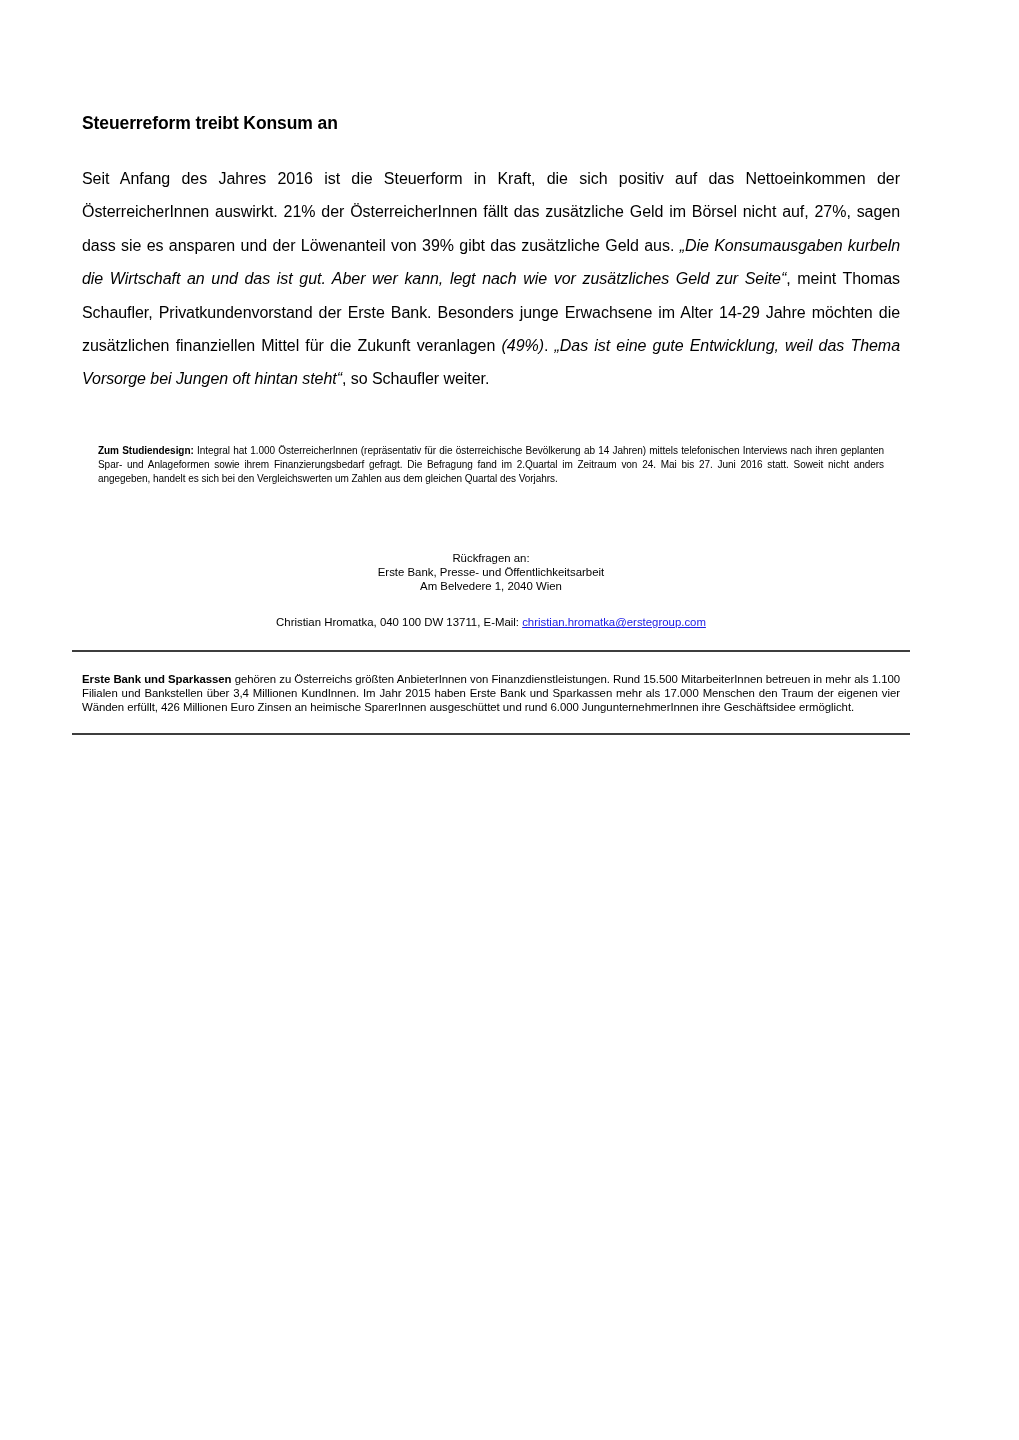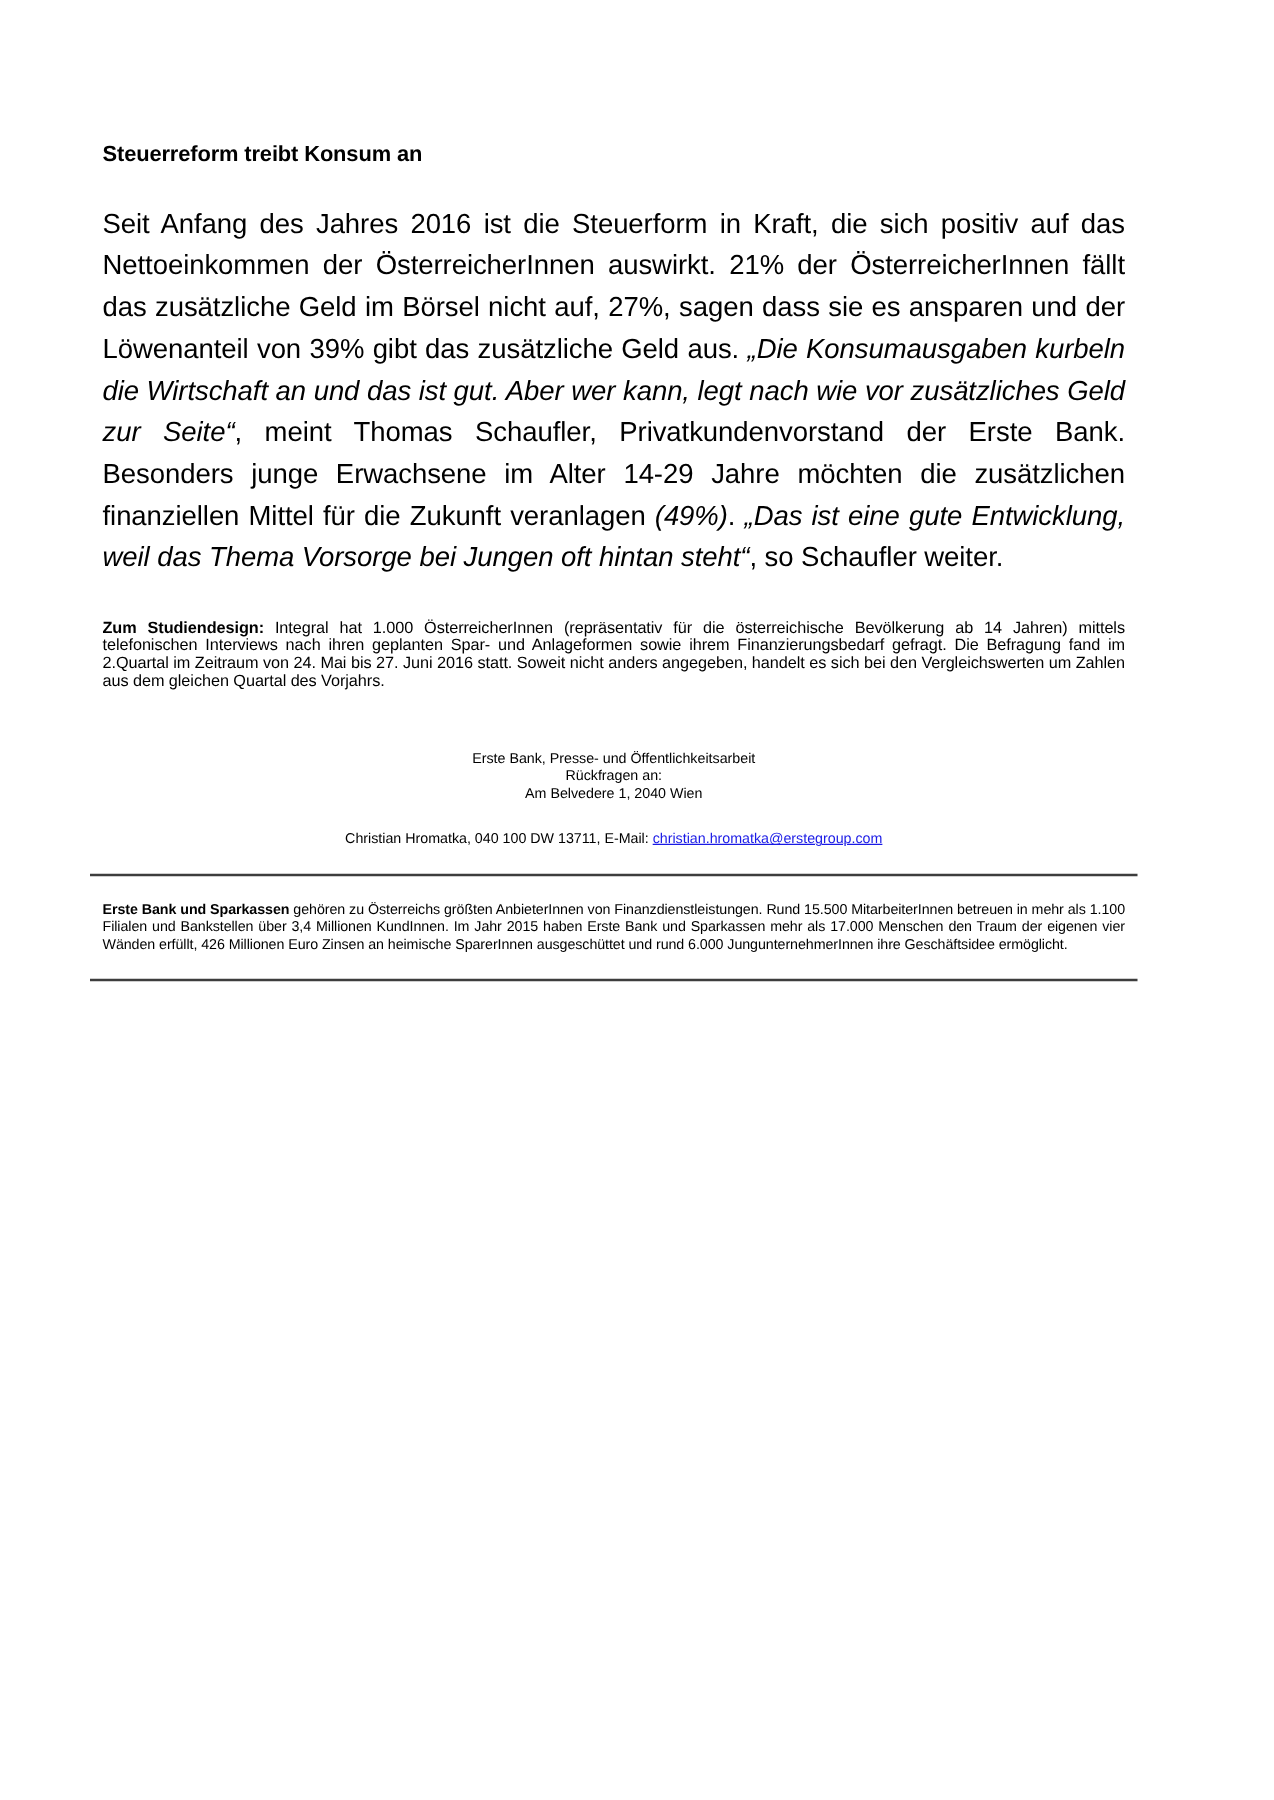--- a/index.html
+++ b/index.html
@@ -33,39 +33,39 @@
     font-size: 17.5px;
     font-weight: bold;
     letter-spacing: -0.1px;
     margin: 0;
     padding-top: 113px;
     line-height: 1.2;
   }
 
   
   .lede {
-    font-size: 22px;
+    font-size: 16px;
     line-height: 33.4px;
     text-align: justify;
     text-justify: inter-word;
     margin: 0;
     padding-top: 28px;
     letter-spacing: -0.05px;
   }
   .lede i, .quote {
     font-style: italic;
   }
 
   
   .fineprint {
-    font-size: 13px;
+    font-size: 10px;
     line-height: 14.3px;
     text-align: justify;
     text-justify: inter-word;
-    margin: 0;
+    margin: 16px;
     padding-top: 32px;
     letter-spacing: -0.05px;
   }
   .fineprint b { font-weight: bold; }
 
   
   .contact {
     text-align: center;
     font-size: 11.4px;
     line-height: 14.2px;
@@ -114,22 +114,22 @@
 
     <p class="lede">
       <span>Seit Anfang des Jahres 2016 ist die Steuerform in Kraft, die sich positiv auf das Nettoeinkommen der ÖsterreicherInnen auswirkt.  21% der ÖsterreicherInnen fällt das zusätzliche Geld im Börsel nicht auf, 27%, sagen dass sie es ansparen und der Löwenanteil von 39% gibt das zusätzliche Geld aus. </span><i>„Die Konsumausgaben kurbeln die Wirtschaft an und das ist gut. Aber wer kann, legt nach wie vor zusätzliches Geld zur Seite“</i><span>, meint Thomas Schaufler, Privatkundenvorstand der Erste Bank. Besonders junge Erwachsene im Alter 14-29 Jahre möchten die zusätzlichen finanziellen Mittel für die Zukunft veranlagen </span><i>(49%)</i><span>.  </span><i>„Das ist  eine gute Entwicklung, weil das Thema Vorsorge bei Jungen oft hintan steht“</i><span>, so Schaufler weiter.</span>
     </p>
 
     <p class="fineprint">
       <b>Zum Studiendesign:</b><span> Integral hat 1.000 ÖsterreicherInnen (repräsentativ für die österreichische Bevölkerung ab 14 Jahren) mittels telefonischen Interviews nach ihren geplanten Spar- und Anlageformen sowie ihrem Finanzierungsbedarf gefragt. Die Befragung fand im 2.Quartal im Zeitraum von 24. Mai bis 27. Juni  2016 statt. Soweit nicht anders angegeben, handelt es sich bei den Vergleichswerten um Zahlen aus dem gleichen Quartal des Vorjahrs.</span>
     </p>
 
     <div class="contact">
+      <span class="addr-line">Rückfragen an:</span>
       <span class="addr-line">Erste Bank, Presse- und Öffentlichkeitsarbeit</span>
-      <span class="addr-line">Rückfragen an:</span>
       <span class="addr-line">Am Belvedere 1, 2040 Wien</span>
       <span class="contact-person"><span>Christian Hromatka, 040 100 DW 13711, E-Mail: </span><a class="email-link" href="#">christian.hromatka@erstegroup.com</a></span>
     </div>
 
     <hr class="rule rule-top">
 
     <p class="boilerplate">
       <b>Erste Bank und Sparkassen</b><span> gehören zu Österreichs größten AnbieterInnen von Finanzdienstleistungen. Rund 15.500 MitarbeiterInnen betreuen in mehr als 1.100 Filialen und Bankstellen über 3,4 Millionen KundInnen. Im Jahr 2015 haben Erste Bank und Sparkassen mehr als 17.000 Menschen den Traum der eigenen vier Wänden erfüllt, 426 Millionen Euro Zinsen an heimische SparerInnen ausgeschüttet und rund 6.000 JungunternehmerInnen ihre Geschäftsidee ermöglicht.</span>
     </p>
 

